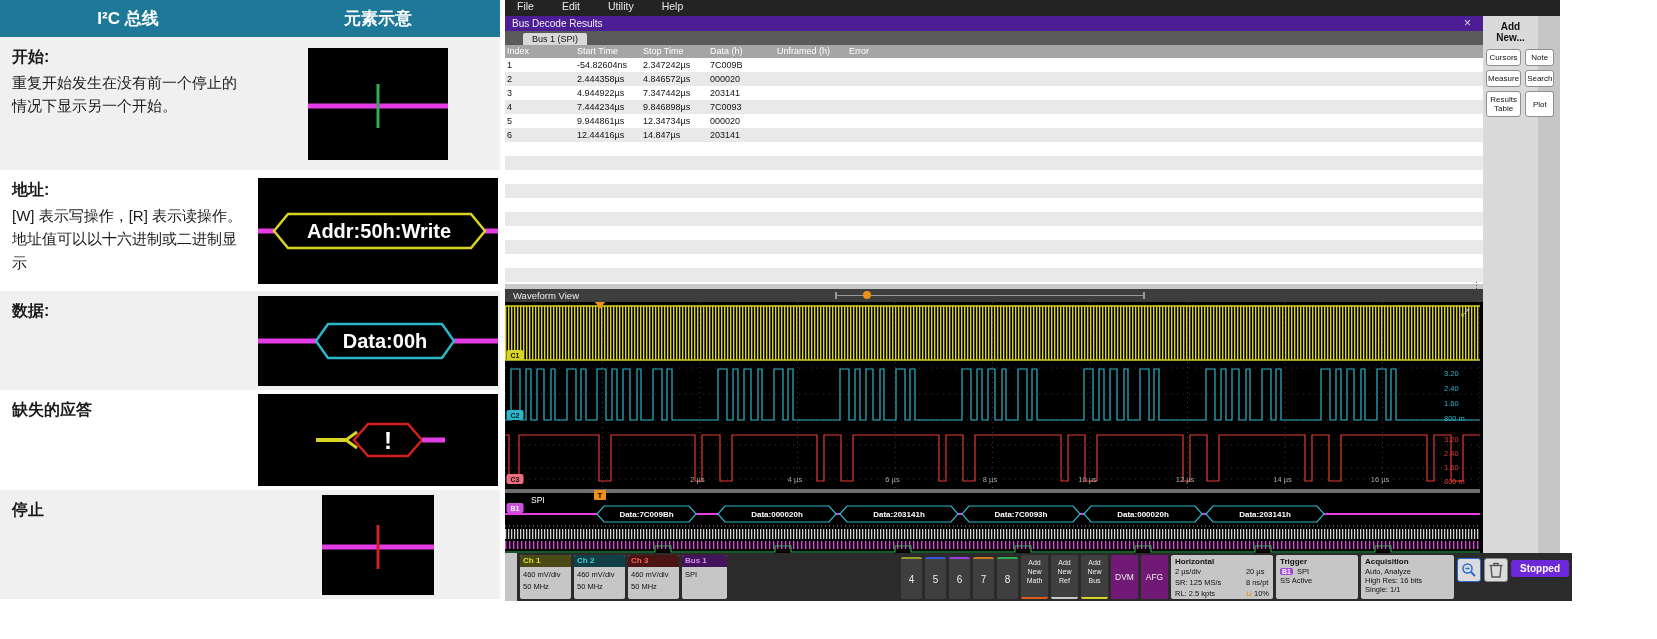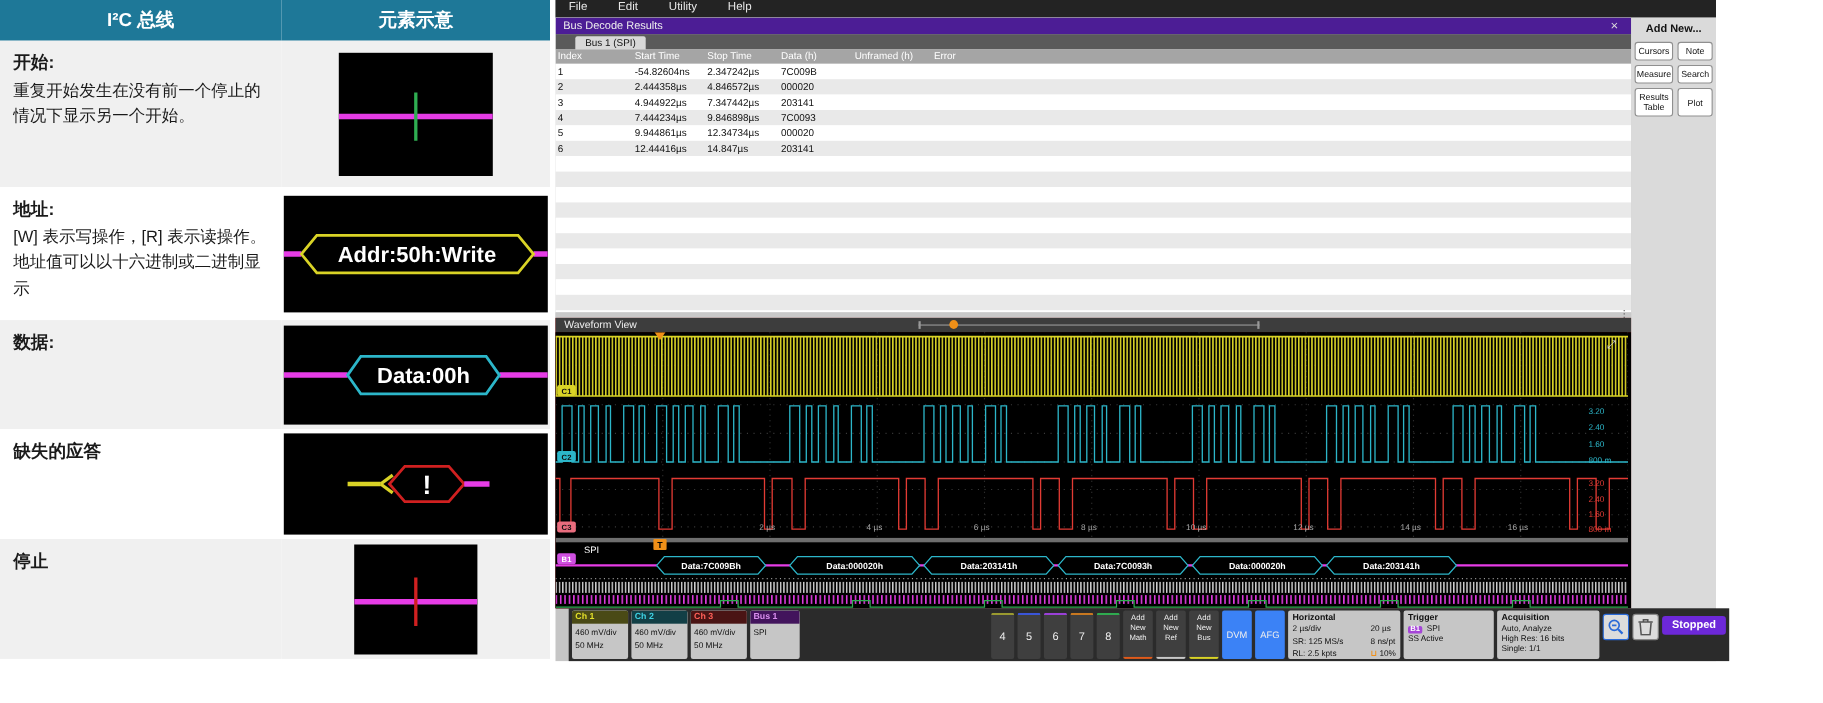--- a/index.html
+++ b/index.html
@@ -46,21 +46,21 @@
   .wave-title { height:13px; background:#3d3d3d; color:#eee; font-size:9.5px;
                 display:flex; align-items:center; padding-left:8px; position:relative; }
   .wslider { position:absolute; left:330px; top:6px; width:310px; height:1px; background:#999; }
   .wslider:before, .wslider:after { content:""; position:absolute; top:-3px; width:2px; height:7px; background:#999; }
   .wslider:before { left:0; } .wslider:after { right:0; }
   .wmarker { position:absolute; left:28px; top:-4px; width:8px; height:8px; border-radius:50%; background:#f09018; }
   .wave-area { position:relative; width:978px; height:251px; background:#000; }
   svg text { font-family:"Liberation Sans","DejaVu Sans",sans-serif; }
 
   
-  .sidebar { position:absolute; left:978px; top:16px; width:77px; height:537px;
+  .sidebar { position:absolute; left:978px; top:16px; width:55px; height:537px;
              background:#dadada; padding:5px 3px; }
   .sb-title { font-size:10px; font-weight:bold; text-align:center; margin-bottom:6px; color:#111; }
   .sb-grid { display:grid; grid-template-columns:1fr 1fr; gap:4px; }
   .sb-btn { background:#fff; border:1px solid #8f8f8f; border-radius:3px; font-size:8px; color:#111;
             text-align:center; padding:3px 1px; display:flex; align-items:center; justify-content:center; min-height:14px; }
 
   
   .bb { position:absolute; left:12px; top:553px; width:1055px; height:48px; background:#2b2b2b;
         display:flex; align-items:stretch; gap:3px; padding:2px 3px; }
   .chbadge { width:51px; background:#c6c6c6; border-radius:2px; overflow:hidden; display:flex; flex-direction:column; }
@@ -72,21 +72,21 @@
   .busb .hd { background:#42145c; color:#d98fee; }
   .busb { width:45px; }
   .bb-spacer { flex:1; }
   .numbtn { width:21px; margin-top:2px; background:#3f3f3f; color:#eee; font-size:10px; border-radius:2px;
             display:flex; align-items:center; justify-content:center; border-top:2px solid #777; }
   .n4 { border-top-color:#9a9a30; } .n5 { border-top-color:#3a55d8; } .n6 { border-top-color:#9a40d8; }
   .n7 { border-top-color:#c87820; } .n8 { border-top-color:#2faa4f; }
   .addbtn { width:27px; background:#3f3f3f; color:#eee; font-size:7px; line-height:1.3; text-align:center;
             white-space:pre-line; border-radius:2px; padding-top:3px; border-bottom:2px solid #777; }
   .math { border-bottom-color:#e05a1a; } .ref { border-bottom-color:#c8c8c8; } .busab { border-bottom-color:#d9d326; }
-  .minibtn { width:27px; background:#3b82f6; color:#eee; font-size:8.5px; border-radius:2px;
+  .minibtn { width:27px; background:#701a75; color:#eee; font-size:8.5px; border-radius:2px;
              display:flex; align-items:center; justify-content:center; }
   .panel { background:#c6c6c6; border-radius:2px; font-size:7.5px; color:#111; padding:2px 4px; }
   .hpanel { width:102px; } .tpanel { width:82px; } .apanel { width:93px; }
   .ptitle { font-size:8px; font-weight:bold; margin-bottom:1px; }
   .hgrid { display:grid; grid-template-columns:1fr auto; column-gap:6px; line-height:1.45; }
   .oicon { color:#f09018; font-weight:bold; }
   .b1badge { display:inline-block; background:#a545d8; color:#fff; font-size:7px; font-weight:bold;
              border-radius:2px; padding:0 2px; margin-right:2px; }
   .iconbtn { width:24px; height:24px; margin-top:3px; background:#dcdcdc; border:1px solid #888; border-radius:3px;
              display:flex; align-items:center; justify-content:center; }

